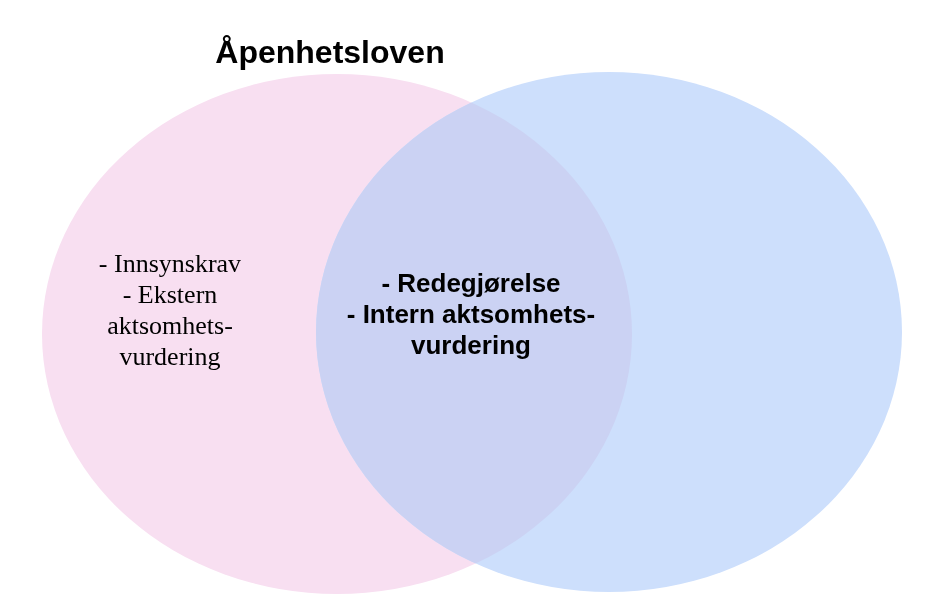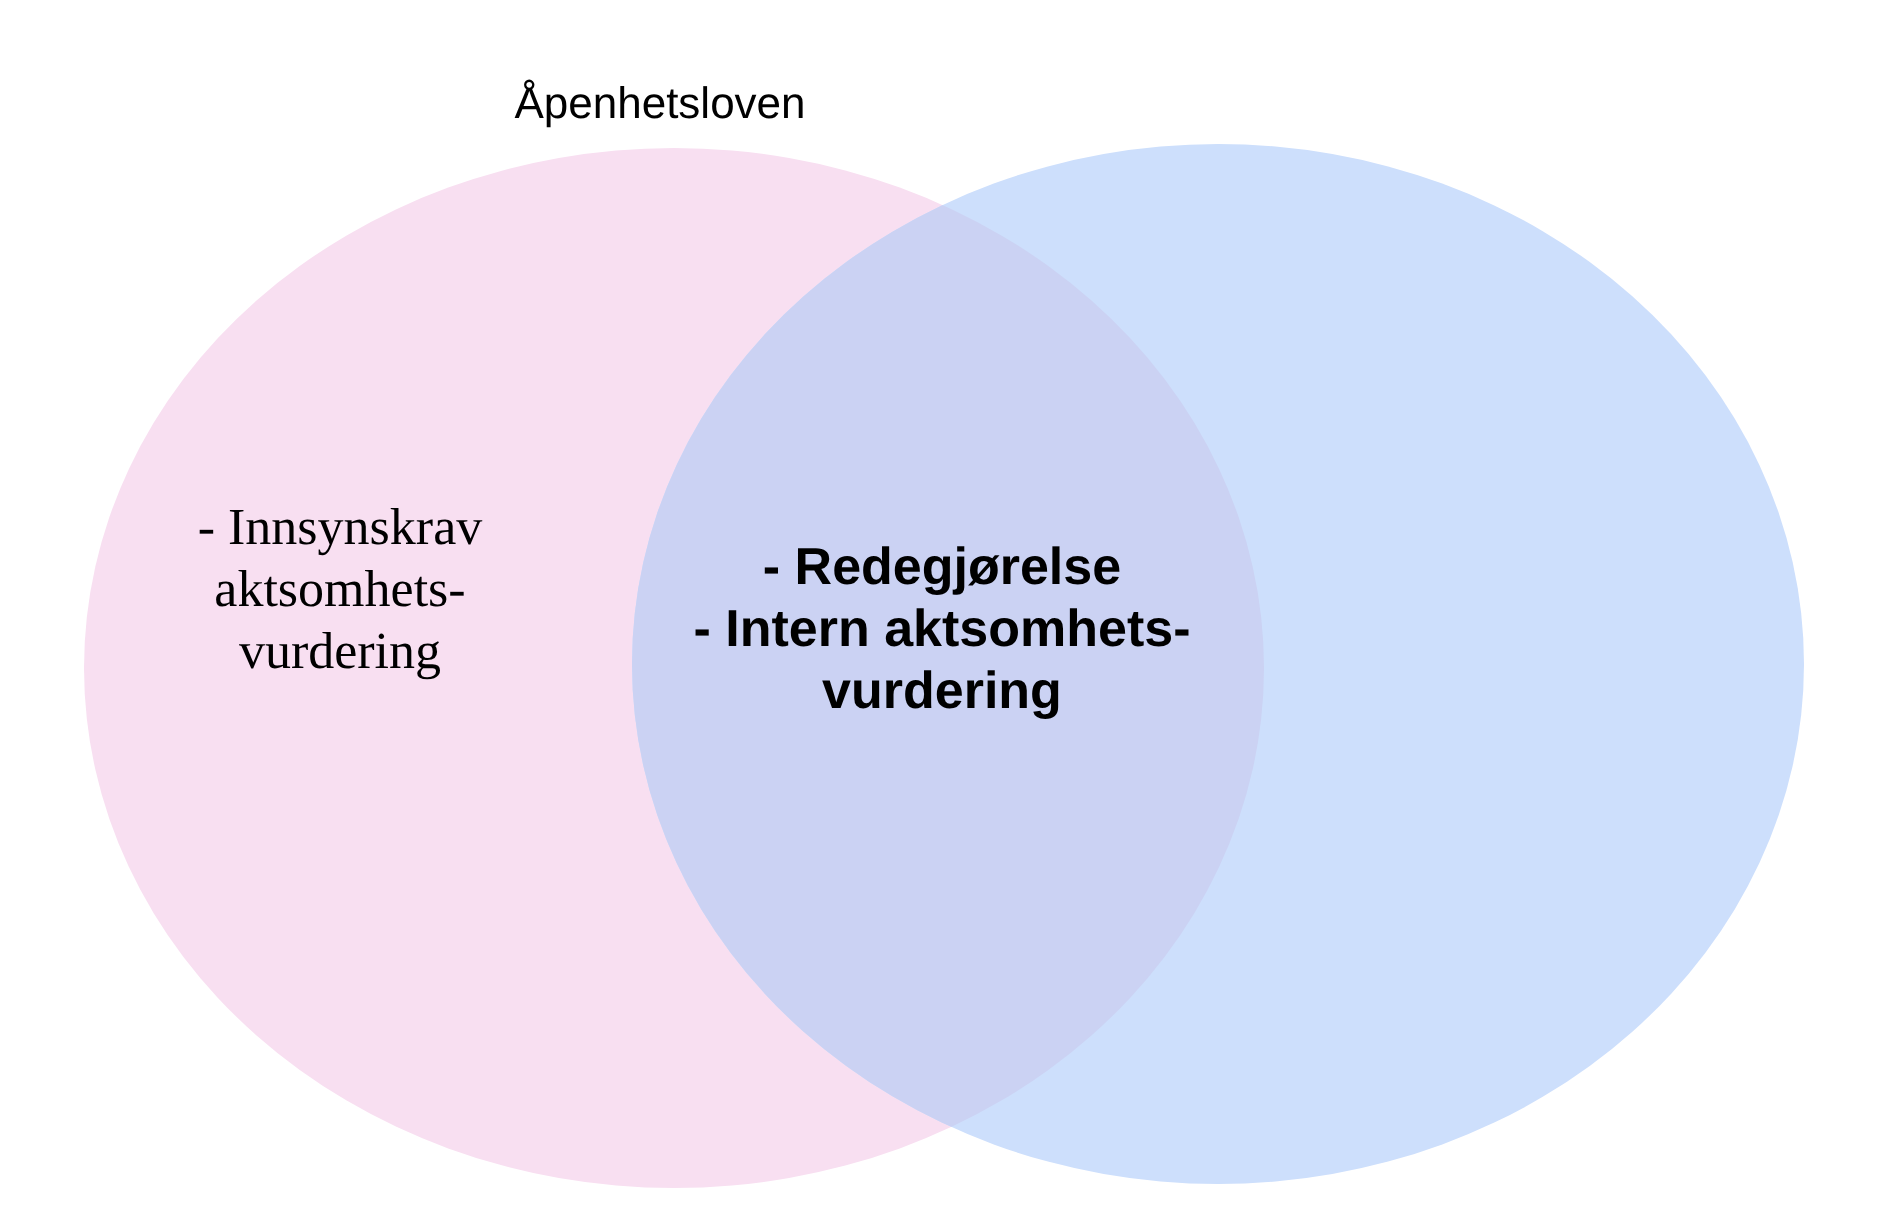--- a/index.html
+++ b/index.html
@@ -20,22 +20,22 @@
     position: absolute;
     left: 0;
     top: 0;
   }
   .label {
     position: absolute;
     text-align: center;
     color: #000000;
   }
   .set-title {
-    font-size: 22px;
-    font-weight: normal;
+    font-size: 32px;
+    font-weight: bold;
     line-height: 32px;
   }
   .body-text {
     font-size: 26px;
     line-height: 31px;
   }
   .bold-text {
     font-weight: bold;
   }
   .line {
@@ -61,20 +61,21 @@
     <ellipse cx="337" cy="334" rx="295" ry="260" fill="#f8dff1"></ellipse>
     <ellipse cx="609" cy="332" rx="293" ry="260" fill="#cddffc"></ellipse>
     <ellipse cx="337" cy="334" rx="295" ry="260" clip-path="url(#clip-right-ellipse)" fill="#cbd2f3"></ellipse>
   </svg>
 
   <div class="label set-title title-left">Åpenhetsloven</div>
 
 
   <div class="label body-text left-items">
     <span class="line">- Innsynskrav</span>
+    <span class="line">- Ekstern</span>
     <span class="line">aktsomhets-</span>
     <span class="line">vurdering</span>
   </div>
 
   <div class="label body-text bold-text center-items">
     <span class="line">- Redegjørelse</span>
     <span class="line">- Intern aktsomhets-</span>
     <span class="line">vurdering</span>
   </div>
 

